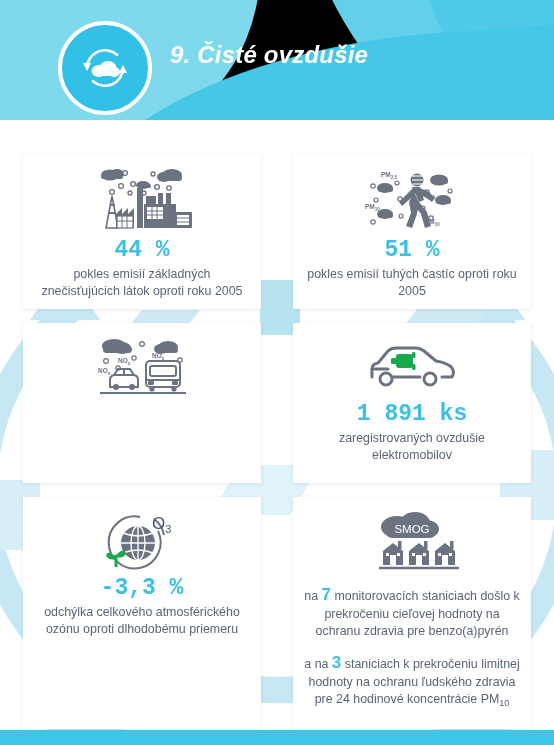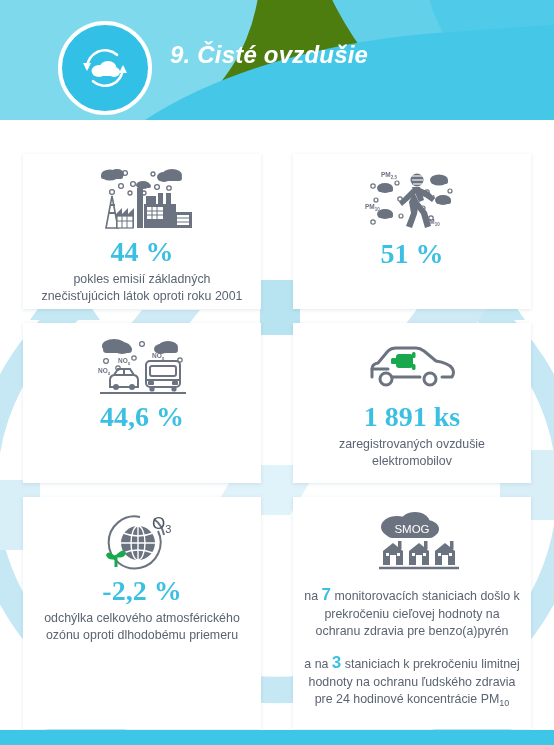--- a/index.html
+++ b/index.html
@@ -7,21 +7,21 @@
     width: 554px; height: 745px;
     overflow: hidden;
     background: #ffffff;
     font-family: "Liberation Sans", sans-serif;
   }
   #page { position: relative; width: 554px; height: 745px; background:#fff; overflow:hidden; }
 
   
   .header {
     position: absolute; left:0; top:0; width:554px; height:120px;
-    background:#4d7c0f; overflow:hidden;
+    background:#000000; overflow:hidden;
   }
   .hdr-shape-a {
     position:absolute; left:-40px; top:-60px; width:300px; height:210px;
     background:#7fd9ec; border-radius:0 0 180px 0;
   }
   .hdr-shape-b {
     position:absolute; left:300px; top:-150px; width:420px; height:330px;
     background:#63d0ea; border-radius:0 0 0 320px;
   }
   .hdr-shape-c {
@@ -68,23 +68,23 @@
     box-shadow: 0 1px 4px rgba(80,110,130,0.16);
     display:flex; flex-direction:column; align-items:center;
     padding: 12px 10px 10px 10px;
     text-align:center;
   }
   .card.tall { justify-content:flex-start; }
   .icon-box { height:68px; display:flex; justify-content:center; margin-bottom:4px; }
   .icon-box.small { height:62px; }
 
   .big-num {
-    color:#3bbfe3; font-size:28px; font-weight:bold;
+    color:#3bbfe3; font-size:23px; font-weight:bold;
     line-height:1.15; margin-bottom:3px;
-    font-family:Liberation Serif, serif;
+    font-family:Liberation Mono, monospace;
   }
   .desc {
     color:#5a6472; font-size:12.4px; line-height:1.32;
     font-family:"Liberation Sans", sans-serif;
   }
   .desc sub { font-size:9px; }
   .para {
     color:#5a6472; font-size:12.4px; line-height:1.36; margin-top:2px;
   }
   .para + .para { margin-top:11px;text-align:center; }
@@ -202,21 +202,21 @@
             <rect x="88" y="46" width="18" height="16"></rect>
             <rect x="91" y="49" width="12" height="10" fill="#ffffff"></rect>
             <g stroke="#6b7280" stroke-width="1">
               <line x1="91" y1="52" x2="103" y2="52"></line>
                 <line x1="91" y1="56" x2="103" y2="56"></line>
             </g>
           </g>
         </svg>
       </div>
       <div class="big-num">44 %</div>
-      <div class="desc">pokles emisií základných znečisťujúcich látok oproti roku 2001</div>
+      <div class="desc">pokles emisií základných znečisťujúcich látok oproti roku 2005</div>
     </div>
 
     <div class="card">
       <div class="icon-box">
         <svg width="110" height="66" viewBox="0 0 110 66">
           <g fill="#6b7280">
             <ellipse cx="28" cy="22" rx="8" ry="5"></ellipse>
               <rect x="21" y="21" width="15" height="5" rx="2.5"></rect>
             <ellipse cx="82" cy="14" rx="9" ry="5.5"></ellipse>
               <rect x="74" y="13" width="17" height="5" rx="2.5"></rect>
@@ -254,20 +254,21 @@
             <path d="M63 22 L72 26 L78 32 L75 36 L68 31 L61 28 Z"></path>
           </g>
           <g fill="none" stroke="#ffffff" stroke-width="1.1">
             <line x1="55" y1="10" x2="66" y2="10"></line>
               <line x1="55" y1="14" x2="66" y2="14"></line>
             <line x1="56" y1="18" x2="65" y2="18"></line>
           </g>
         </svg>
       </div>
       <div class="big-num">51 %</div>
+      <div class="desc">pokles emisií tuhých častíc oproti roku 2005</div>
     </div>
 
     <div class="card">
       <div class="icon-box small">
         <svg width="108" height="62" viewBox="0 0 108 62">
           <g fill="#6b7280">
             <ellipse cx="26" cy="11" rx="12" ry="7"></ellipse>
               <ellipse cx="34" cy="13" rx="9" ry="6"></ellipse>
             <rect x="15" y="11" width="29" height="7" rx="3.5"></rect>
             <ellipse cx="80" cy="12" rx="10" ry="6"></ellipse>
@@ -304,21 +305,20 @@
           </g>
           <g fill="#6b7280">
             <rect x="60" y="46" width="6" height="4" rx="1"></rect>
             <rect x="84" y="46" width="6" height="4" rx="1"></rect>
             <circle cx="64" cy="54" r="2.6"></circle>
               <circle cx="86" cy="54" r="2.6"></circle>
           </g>
           <line x1="12" y1="58" x2="98" y2="58" stroke="#6b7280" stroke-width="2"></line>
         </svg>
       </div>
-      <div class="big-num">44,6 %</div>
     </div>
 
     <div class="card">
       <div class="icon-box small">
         <svg width="100" height="56" viewBox="0 0 100 56">
           <g fill="none" stroke="#6b7280" stroke-width="3" stroke-linejoin="round" stroke-linecap="round">
             <path d="M10 42 L10 34 Q10 29 16 28 L26 16 Q29 13 34 13 L54 13 Q58 13 62 16 L74 26 Q86 28 90 33 Q93 37 90 42 L80 42"></path>
             <line x1="30" y1="42" x2="58" y2="42"></line>
             <line x1="10" y1="34" x2="26" y2="34"></line>
           </g>
@@ -357,21 +357,21 @@
 
           <text x="58" y="20" fill="#4b5563" font-family="Liberation Sans, sans-serif" font-size="17">O<tspan font-size="11" dy="4">3</tspan></text>
 
           <g fill="#1aa84f">
             <path d="M22 58 L22 46" stroke="#1aa84f" stroke-width="3"></path>
             <path d="M22 48 Q14 40 12 46 Q14 52 22 50 Z"></path>
             <path d="M22 46 Q30 38 32 44 Q30 50 22 48 Z"></path>
           </g>
         </svg>
       </div>
-      <div class="big-num">-2,2 %</div>
+      <div class="big-num">-3,3 %</div>
       <div class="desc">odchýlka celkového atmosférického ozónu oproti dlhodobému priemeru</div>
     </div>
 
     <div class="card tall">
       <div class="icon-box">
         <svg width="110" height="64" viewBox="0 0 110 64">
 
           <g fill="#6b7280">
             <ellipse cx="40" cy="18" rx="16" ry="11"></ellipse>
             <ellipse cx="58" cy="14" rx="15" ry="11"></ellipse>

